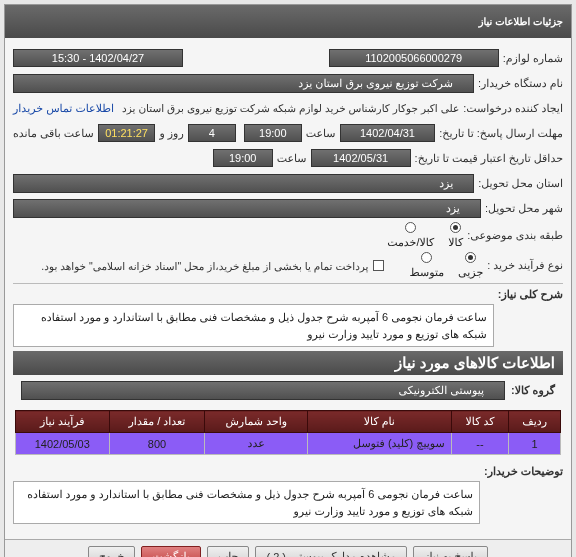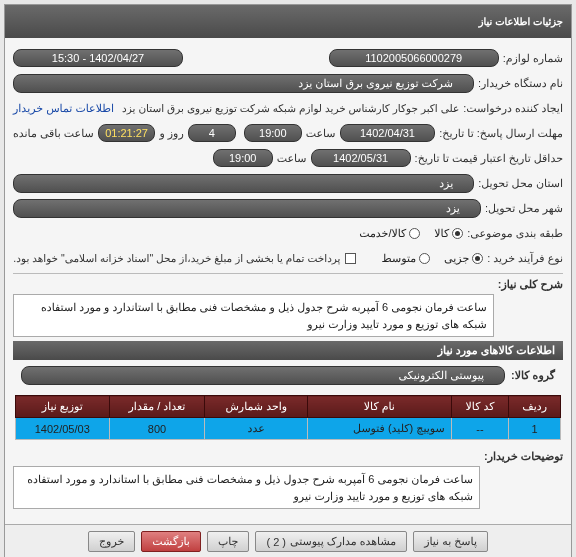--- a/index.html
+++ b/index.html
@@ -20,62 +20,62 @@
   font-size: 10px;
   font-weight: bold;
 }
 .panel-body { padding: 6px 8px; }
 .row { display: flex; align-items: center; margin: 3px 0; flex-wrap: nowrap; gap: 4px; min-height:22px;}
 .label { white-space: nowrap; font-size:11px; color:#333;}
 .field {
   background: linear-gradient(#707070,#505050);
   color:#fff;
   border:1px solid #333;
-  border-radius:8px;
+  border-radius:0;
   padding:2px 6px;
   font-size:11px;
   text-align:center;
   min-height:18px;
   display:inline-flex;
   align-items:center;
   justify-content:center;
 }
 .field.wide{flex:1; justify-content:flex-start; padding-right:20px;}
 .field.w90{width:100px;}
 .field.w60{width:60px;}
 .field.w50{width:50px;}
 .field.w160{width:170px;}
 .link{color:#1a4aa8; cursor:pointer;}
 .radio-group{display:flex; gap:14px; align-items:center;}
-.radio-item{display:flex; align-items:center; gap:3px;}
+.radio-item{display:flex; align-items:center; gap:3px;flex-direction:column;}
 .radio-dot{width:11px;height:11px;border:1px solid #555;border-radius:50%;display:inline-block;position:relative;background:#fff;}
 .radio-dot.sel::after{content:"";position:absolute;inset:2px;background:#333;border-radius:50%;}
 .chk{width:11px;height:11px;border:1px solid #555;display:inline-block;background:#fff;}
 .desc-box{
   border:1px solid #aaa;
   background:#fff;
   padding:4px 6px;
   font-size:11px;
   line-height:1.5;
   text-align:right;
   margin-top:16px;
 }
 .sub-header{
   background:linear-gradient(#6a6a6a,#4a4a4a);
   color:#fff;
   padding:3px 8px;
-  font-size:11px;
+  font-size:15px;
   font-weight:bold;
   margin-top:4px;
 }
 .group-row{display:flex;align-items:center;gap:6px;padding:6px 8px;}
 .table-wrap{padding:4px 2px;}
 table{width:100%; border-collapse:collapse; font-size:11px;}
 th{background:linear-gradient(#7a2a2a,#5a1a1a); color:#fff; padding:4px 6px; border:1px solid #3a0a0a; font-weight:normal;}
-td{background:#0ea5e9; border:1px solid #bbb; padding:4px 6px; text-align:center;}
+td{background:#8b5cf6; border:1px solid #bbb; padding:4px 6px; text-align:center;}
 .btn-bar{
   display:flex;
   gap:6px;
   padding:6px;
   justify-content:center;
   border-top:1px solid #aaa;
   background:#eee;
   margin-top:6px;
 }
 .btn{
@@ -197,21 +197,21 @@
 
     <div class="table-wrap watermark">
       <table>
         <thead>
           <tr>
             <th>ردیف</th>
             <th>کد کالا</th>
             <th>نام کالا</th>
             <th>واحد شمارش</th>
             <th>تعداد / مقدار</th>
-            <th>توزیع نیاز</th>
+            <th>فرآیند نیاز</th>
           </tr>
         </thead>
         <tbody>
           <tr>
             <td>1</td>
             <td>--</td>
             <td style="text-align:right">سوییچ (کلید) فتوسل</td>
             <td>عدد</td>
             <td>800</td>
             <td>1402/05/03</td>

